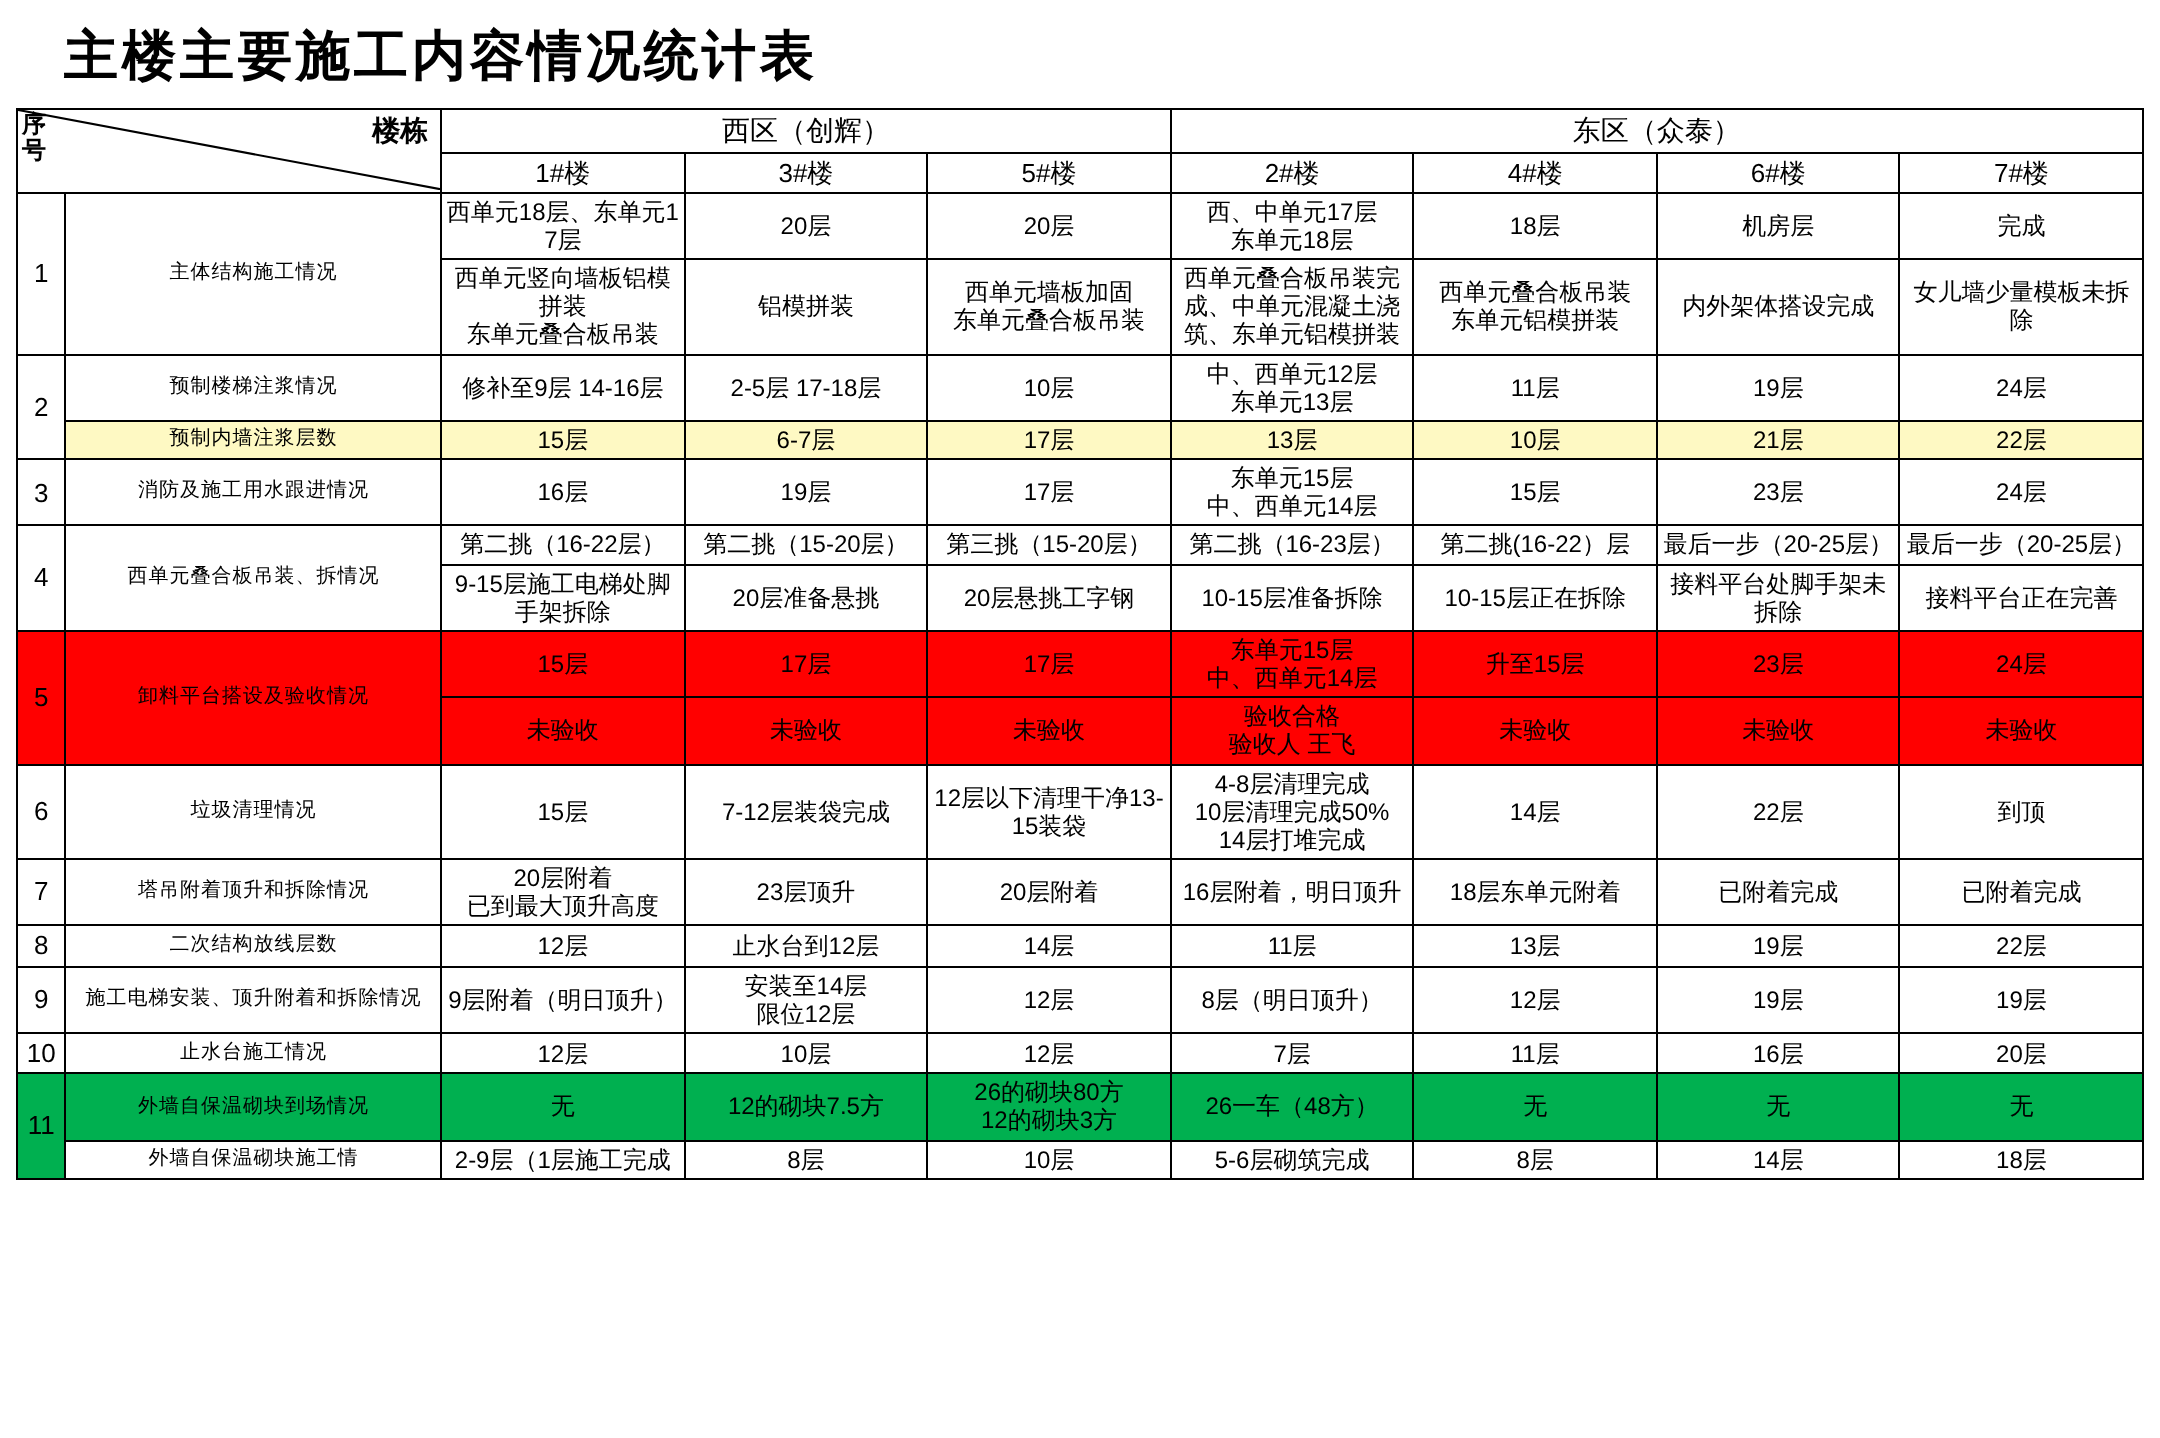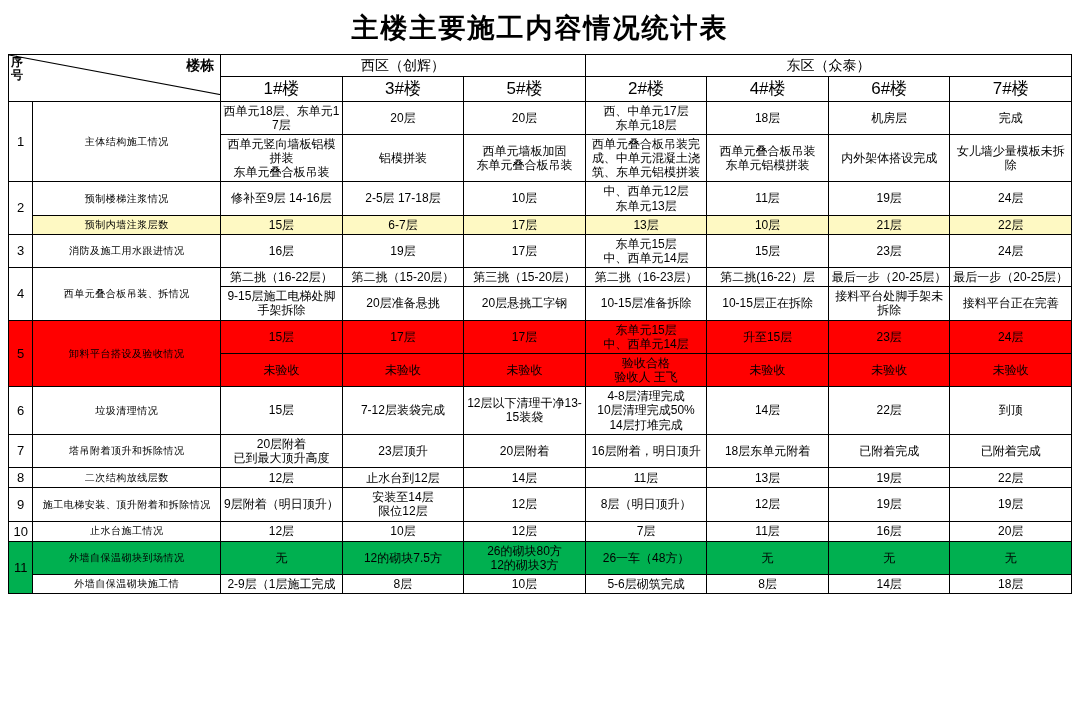--- a/index.html
+++ b/index.html
@@ -12,26 +12,27 @@
     height: 719px;
     overflow: hidden;
     font-family: "Liberation Sans", sans-serif;
     color: #000000;
   }
   .page {
     width: 1080px;
     position: relative;
   }
   .title {
-    text-align: center;
+    text-align: left;
     font-size: 27px;
     font-weight: bold;
     letter-spacing: 2px;
     padding: 10px 0 8px 0;
     font-family: "Liberation Serif", serif;
+    margin-left: 32px;
   }
   table.sheet {
     border-collapse: collapse;
     table-layout: fixed;
     width: 1064px;
     margin: 0 8px;
     font-size: 12px;
   }
   table.sheet td, table.sheet th {
     border: 1px solid #000000;
@@ -50,21 +51,21 @@
   .idx {
     font-weight: bold;
     font-size: 13px;
   }
   .hdr-group {
     font-weight: bold;
     font-size: 14px;
   }
   .hdr-sub {
     font-weight: bold;
-    font-size: 17px;
+    font-size: 13px;
   }
   .corner {
     position: relative;
     height: 36px;
     padding: 0;
   }
   .corner .seq {
     position: absolute;
     left: 2px;
     top: 1px;

